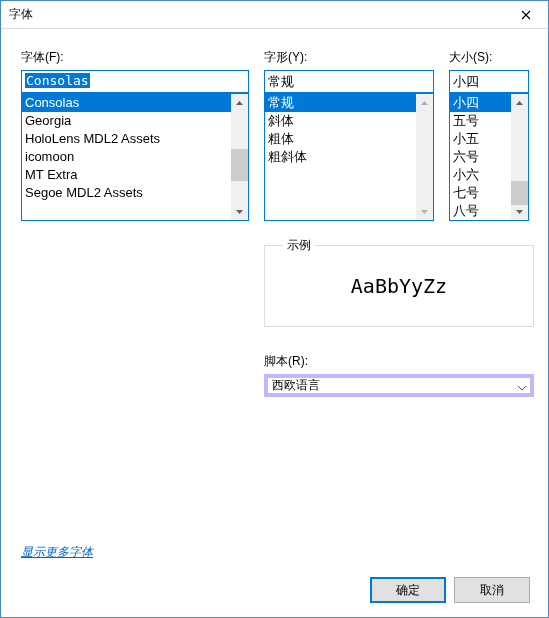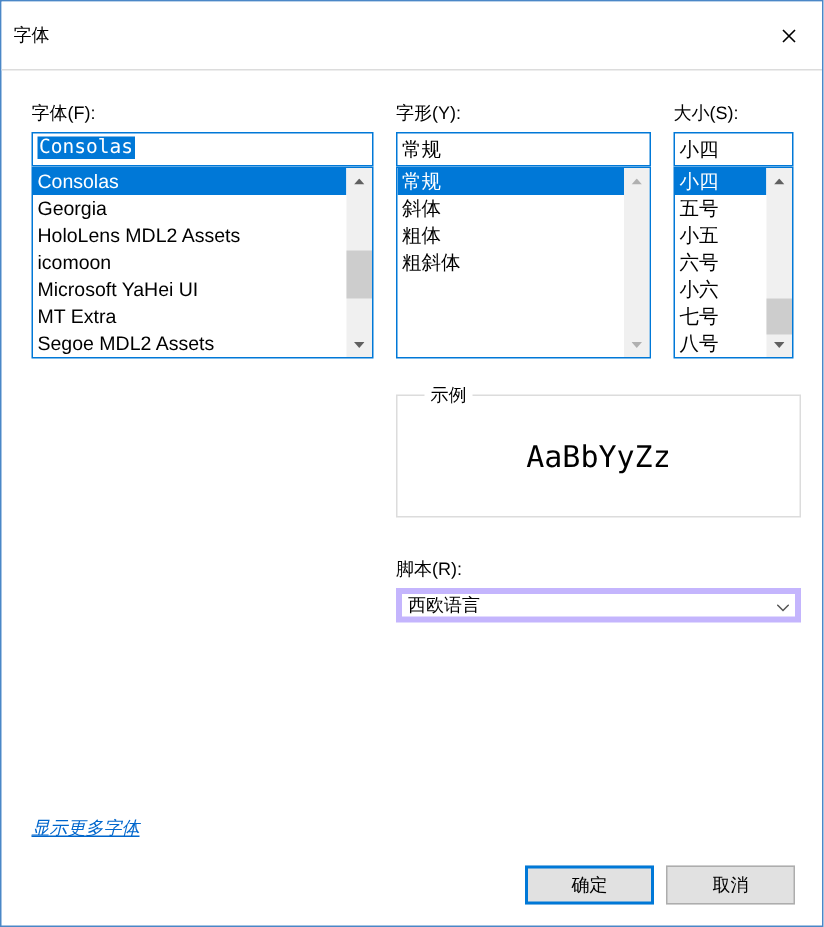--- a/index.html
+++ b/index.html
@@ -8,21 +8,21 @@
     font-family: "Segoe UI", "Microsoft YaHei", Tahoma, sans-serif;
     font-size: 12px;
     background: #fff;
     width: 549px;
     height: 618px;
     border: 1px solid #4a87c7;
     position: relative;
     overflow: hidden;
   }
   .titlebar {
-    height: 46px;
+    height: 28px;
     background: #fff;
     border-bottom: 1px solid #dcdcdc;
     display: flex;
     align-items: center;
     padding: 0 0 0 8px;
   }
   .titlebar .title { flex: 1; font-size: 12px; }
   .titlebar .close {
     width: 45px; height: 30px;
     display: flex; align-items: center; justify-content: center;
@@ -124,21 +124,21 @@
     bottom: 56px;
     cursor: pointer;
     font-style: italic;
   }
   .btnbar {
     position: absolute;
     right: 18px; bottom: 14px;
     display: flex; gap: 8px;
   }
   .btn {
-    width: 86px; height: 26px;
+    width: 76px; height: 26px;
     border: 1px solid #adadad;
     background: #e1e1e1;
     font-size: 12px;
     display: flex; align-items: center; justify-content: center;
     cursor: pointer;
   }
   .btn.default { border: 2px solid #0078d7; background: #e1e1e1; }
 </style>
 </head>
 <body>
@@ -157,21 +157,20 @@
 
     <div class="col col-font">
       <div class="label">字体(F):</div>
       <div class="tbox"><span class="sel">Consolas</span></div>
       <div class="listwrap">
         <div class="listitems">
           <div class="li sel">Consolas</div>
           <div class="li">Georgia</div>
           <div class="li">HoloLens MDL2 Assets</div>
           <div class="li">icomoon</div>
-          <div class="li">Microsoft YaHei UI</div>
           <div class="li">MT Extra</div>
           <div class="li">Segoe MDL2 Assets</div>
         </div>
         <div class="sb">
           <div class="arr">
             <svg width="7" height="4" viewBox="0 0 7 4">
                 <path d="M3.5 0 L7 4 L0 4 Z" fill="#606060"></path>
               </svg>
           </div>
           <div class="track">

